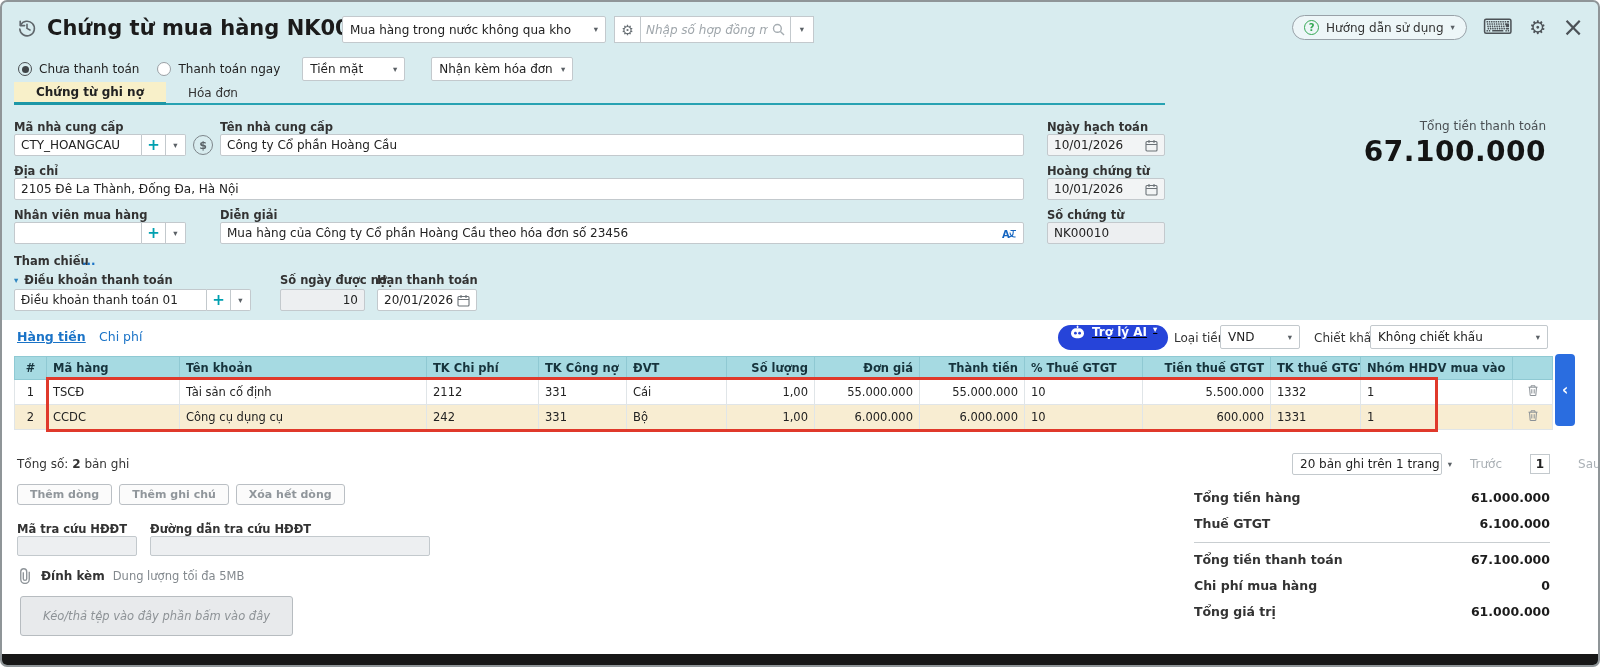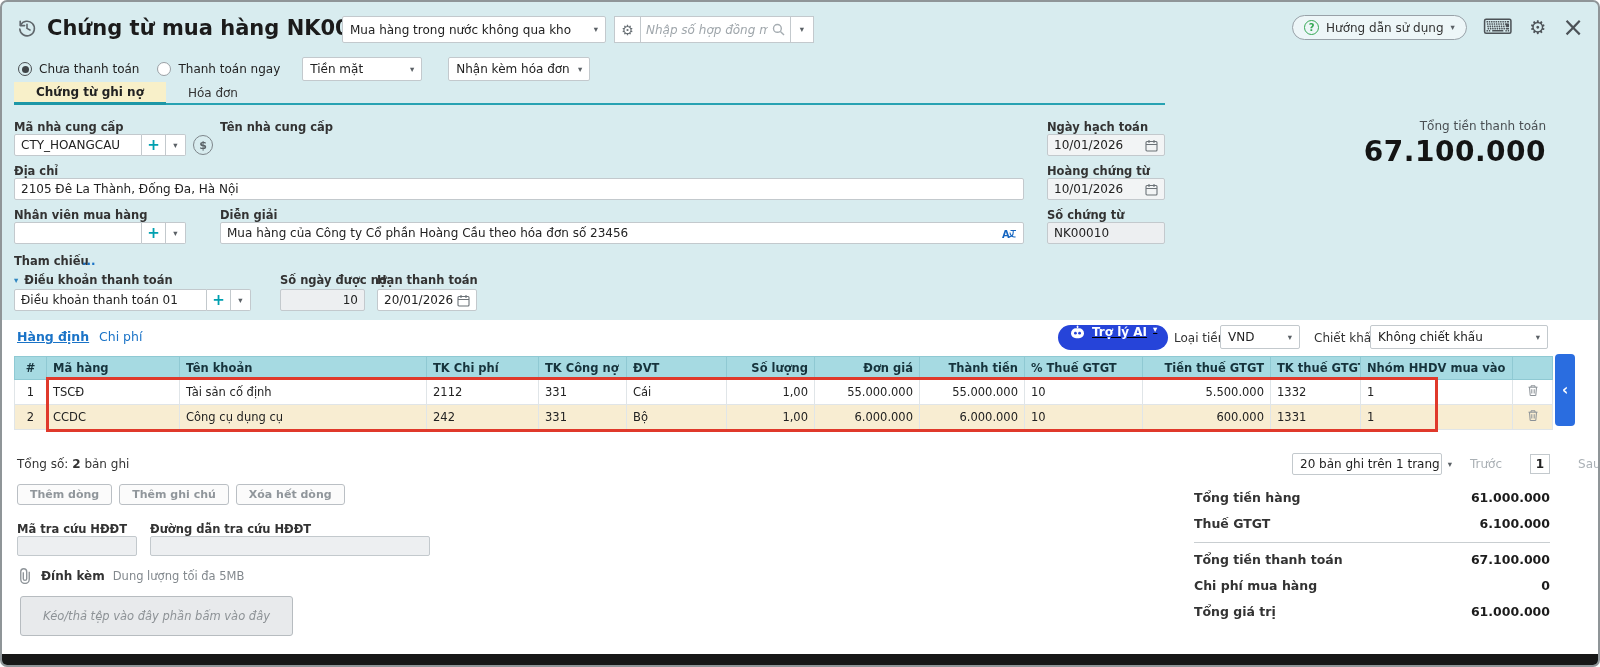--- a/index.html
+++ b/index.html
@@ -87,21 +87,21 @@
     <span style="display:flex;align-items:center;gap:7px;cursor:pointer;">
       <span style="width:14px;height:14px;border:1.5px solid #4a4f53;border-radius:50%;display:inline-flex;align-items:center;justify-content:center;">
         <span style="width:7px;height:7px;background:#3f4447;border-radius:50%;"></span>
       </span>
       <span style="font-size:12px;color:#222;">Chưa thanh toán</span>
     </span>
     <span style="display:flex;align-items:center;gap:7px;cursor:pointer;">
       <span style="width:14px;height:14px;border:1.5px solid #9aa0a5;border-radius:50%;background:#fff;"></span>
       <span style="font-size:12px;color:#222;">Thanh toán ngay</span>
     </span>
-    <span class="sel gray" style="width:120px;margin-left:4px;">
+    <span class="sel gray" style="width:103px;margin-left:4px;">
       <span>Tiền mặt</span>
       <span class="caret">▾</span>
     </span>
     <span class="sel" style="width:142px;margin-left:8px;">
       <span>Nhận kèm hóa đơn</span>
       <span class="caret">▾</span>
     </span>
   </div>
 
   <div class="a" style="left:12px;top:80px;width:1151px;height:23px;border-bottom:2px solid #27a2b2;display:flex;">
@@ -121,20 +121,21 @@
       </span>
     <span class="seg" style="width:20px;border-radius:0 2px 2px 0;">
         <span class="caret">▾</span>
       </span>
   </div>
   <span class="a" style="left:191px;top:133px;width:20px;height:20px;border:1.5px solid #7d858a;border-radius:50%;display:flex;align-items:center;justify-content:center;font-size:11px;font-weight:bold;color:#5c6469;cursor:pointer;">
     <span>$</span>
   </span>
 
   <span class="a lbl" style="left:218px;top:118px;">Tên nhà cung cấp</span>
+  <input class="a inp" style="left: 218px; top: 132px; width: 804px;" value="Công ty Cổ phần Hoàng Cầu">
 
   <span class="a lbl" style="left:12px;top:162px;">Địa chỉ</span>
   <input class="a inp" style="left: 12px; top: 176px; width: 1010px;" value="2105 Đê La Thành, Đống Đa, Hà Nội">
 
   <span class="a lbl" style="left:12px;top:206px;">Nhân viên mua hàng</span>
   <div class="a grp" style="left:12px;top:220px;height:22px;">
     <input class="inp" style="width: 128px; border-radius: 2px 0px 0px 2px;">
     <span class="seg" style="width:24px;">
         <span class="plus">+</span>
       </span>
@@ -204,21 +205,21 @@
   <span class="a lbl" style="left:1045px;top:206px;">Số chứng từ</span>
   <input class="a inp gray" style="left: 1045px; top: 220px; width: 118px;" value="NK00010">
 
   <div class="a" style="right:52px;top:117px;text-align:right;">
     <div style="font-size:12px;color:#4a4f53;">Tổng tiền thanh toán</div>
     <div style="font-size:28px;font-weight:bold;color:#141414;margin-top:2px;letter-spacing:.5px;">67.100.000</div>
   </div>
 
   <div class="a" style="left:0;top:318px;width:1596px;height:336px;background:#fff;">
 
-    <span class="a link" style="left:15px;top:9px;font-size:12.5px;font-weight:bold;text-decoration:underline;">Hàng định</span>
+    <span class="a link" style="left:15px;top:9px;font-size:12.5px;font-weight:bold;text-decoration:underline;">Hàng tiền</span>
     <span class="a link" style="left:97px;top:9px;font-size:12.5px;">Chi phí</span>
 
     <span class="a" style="left:1056px;top:5px;height:25px;display:flex;gap:6px;background:#2644d9;border-radius:13px;padding:0 11px;cursor:pointer;text-decoration:underline;">
       <span style="display:flex;">
         <svg width="17" height="15" viewBox="0 0 17 15">
             <rect x="2" y="3.2" width="13" height="10" rx="5" fill="#fff"></rect>
             <circle cx="6.4" cy="8.2" r="1.4" fill="#2644d9"></circle>
             <circle cx="10.6" cy="8.2" r="1.4" fill="#2644d9"></circle>
             <rect x="7.8" y="0.5" width="1.5" height="2.6" rx=".7" fill="#fff"></rect>
           </svg>

